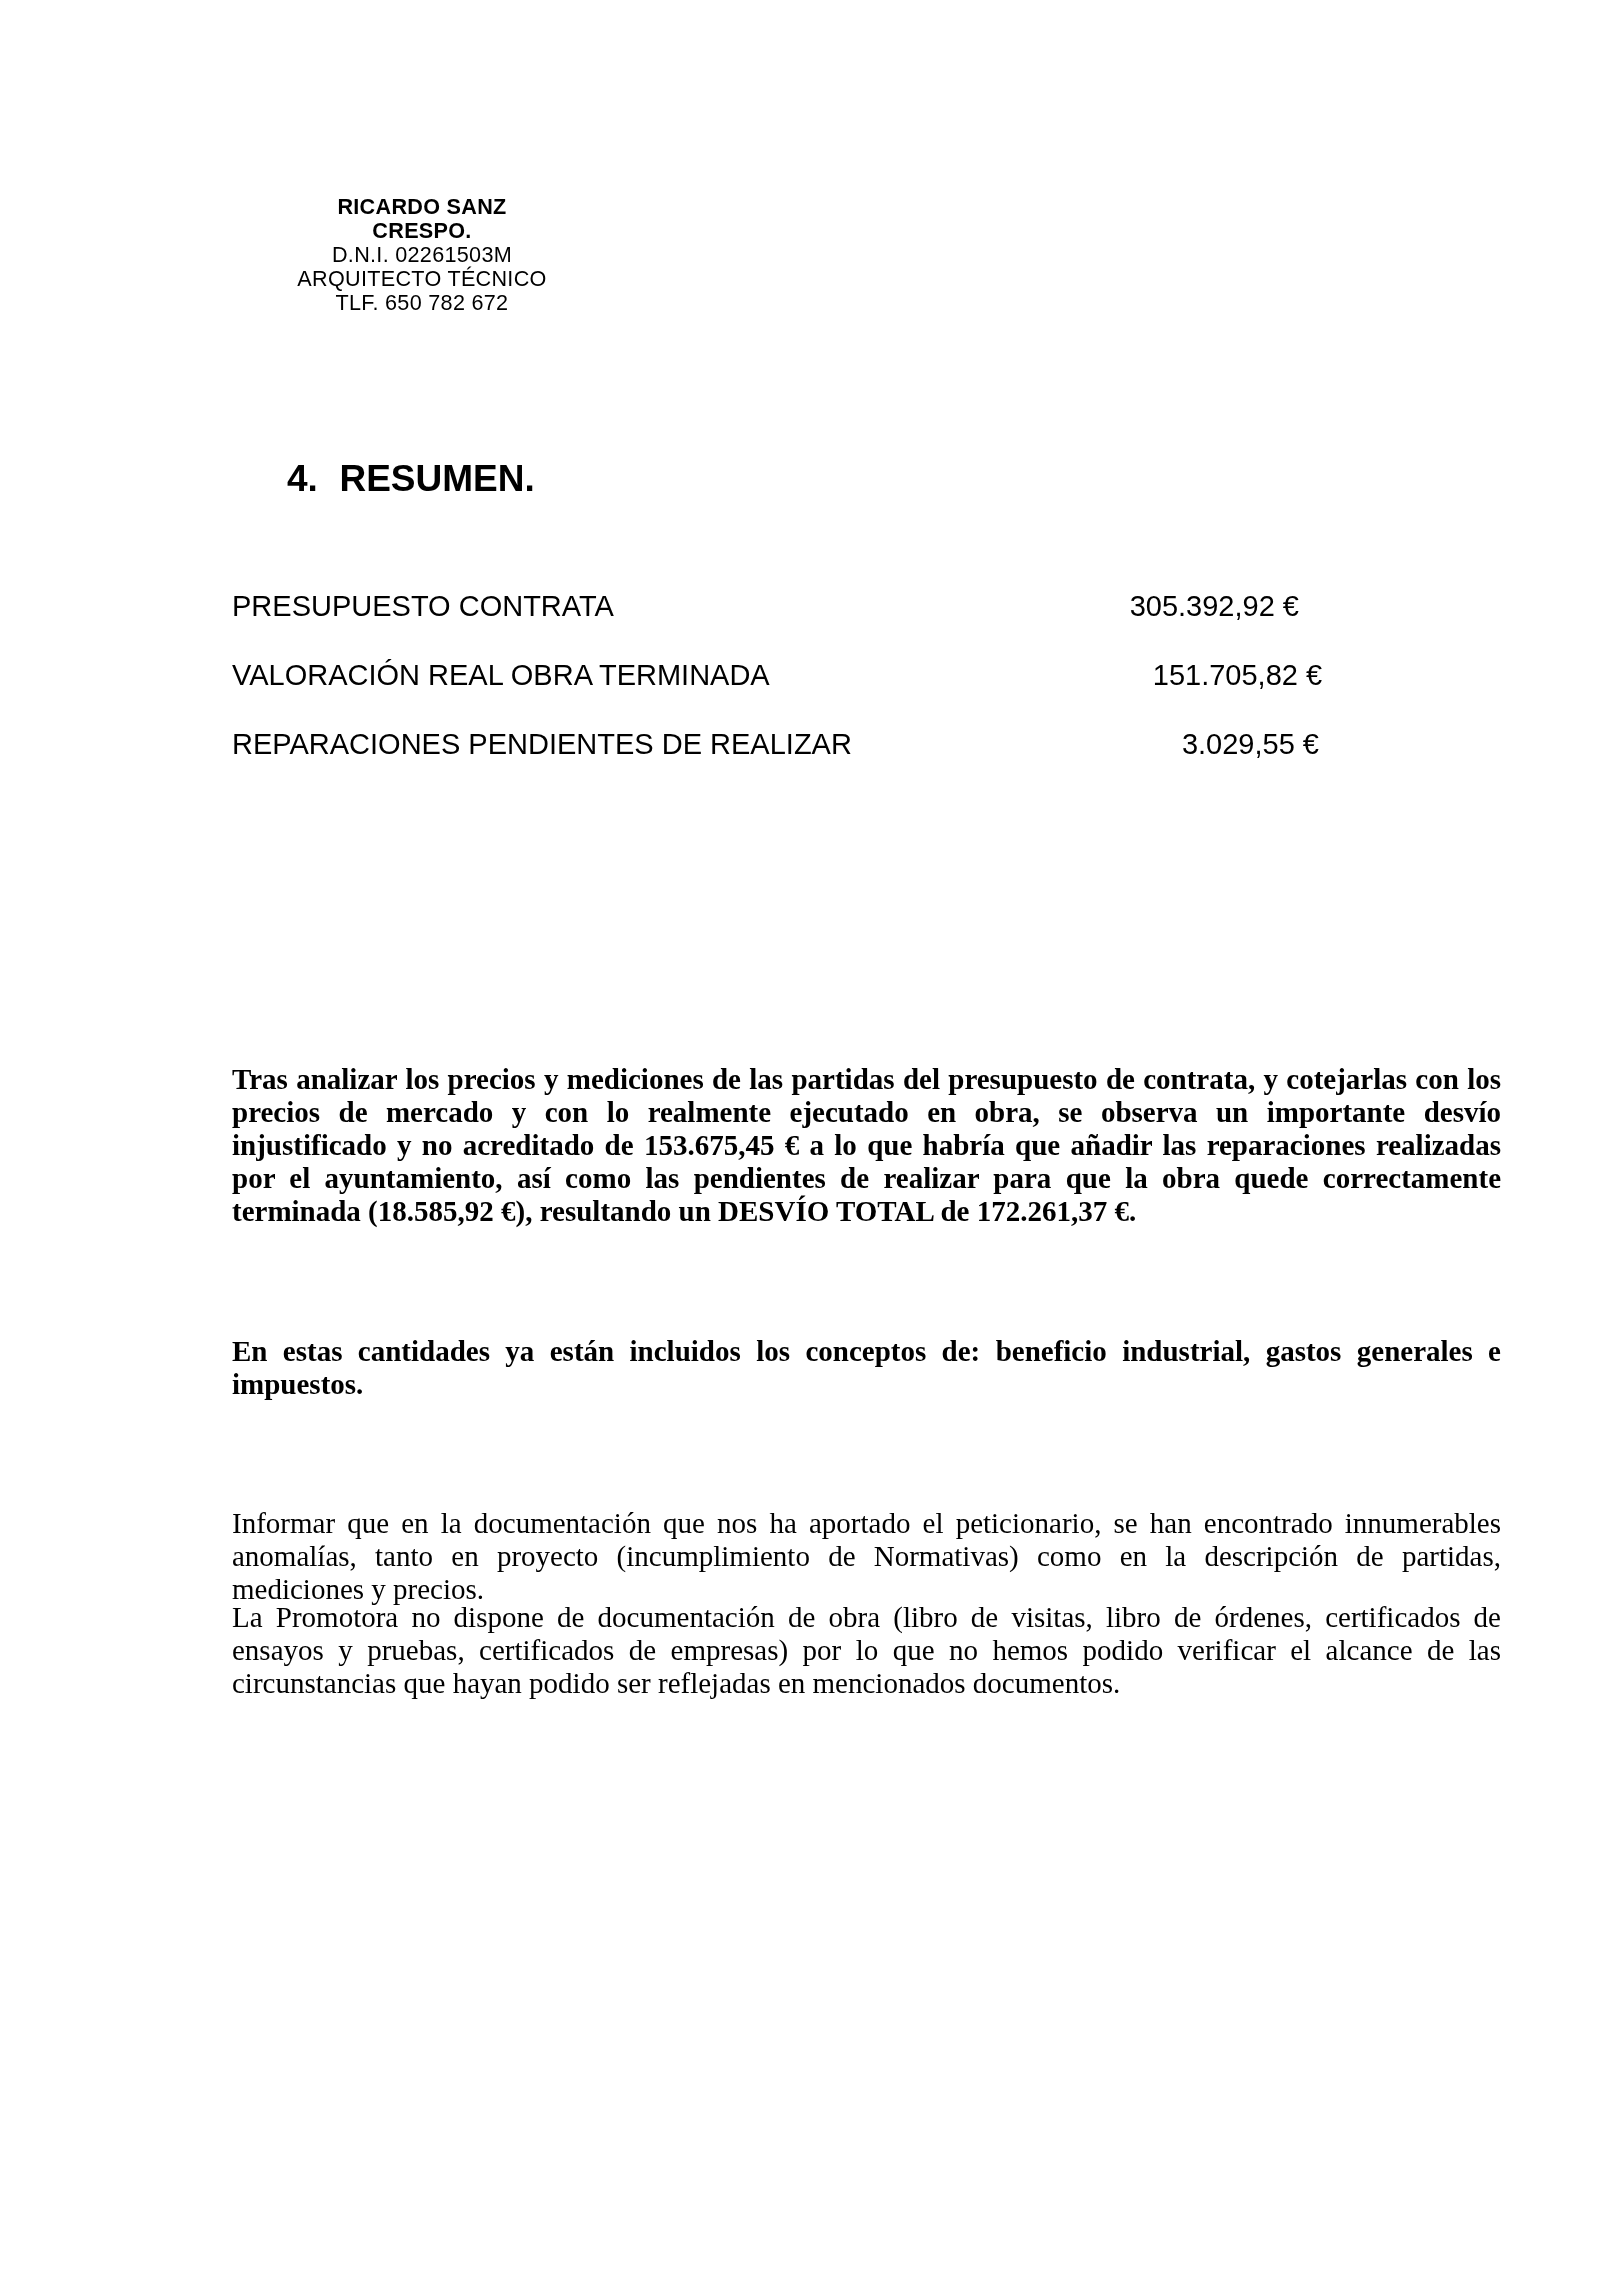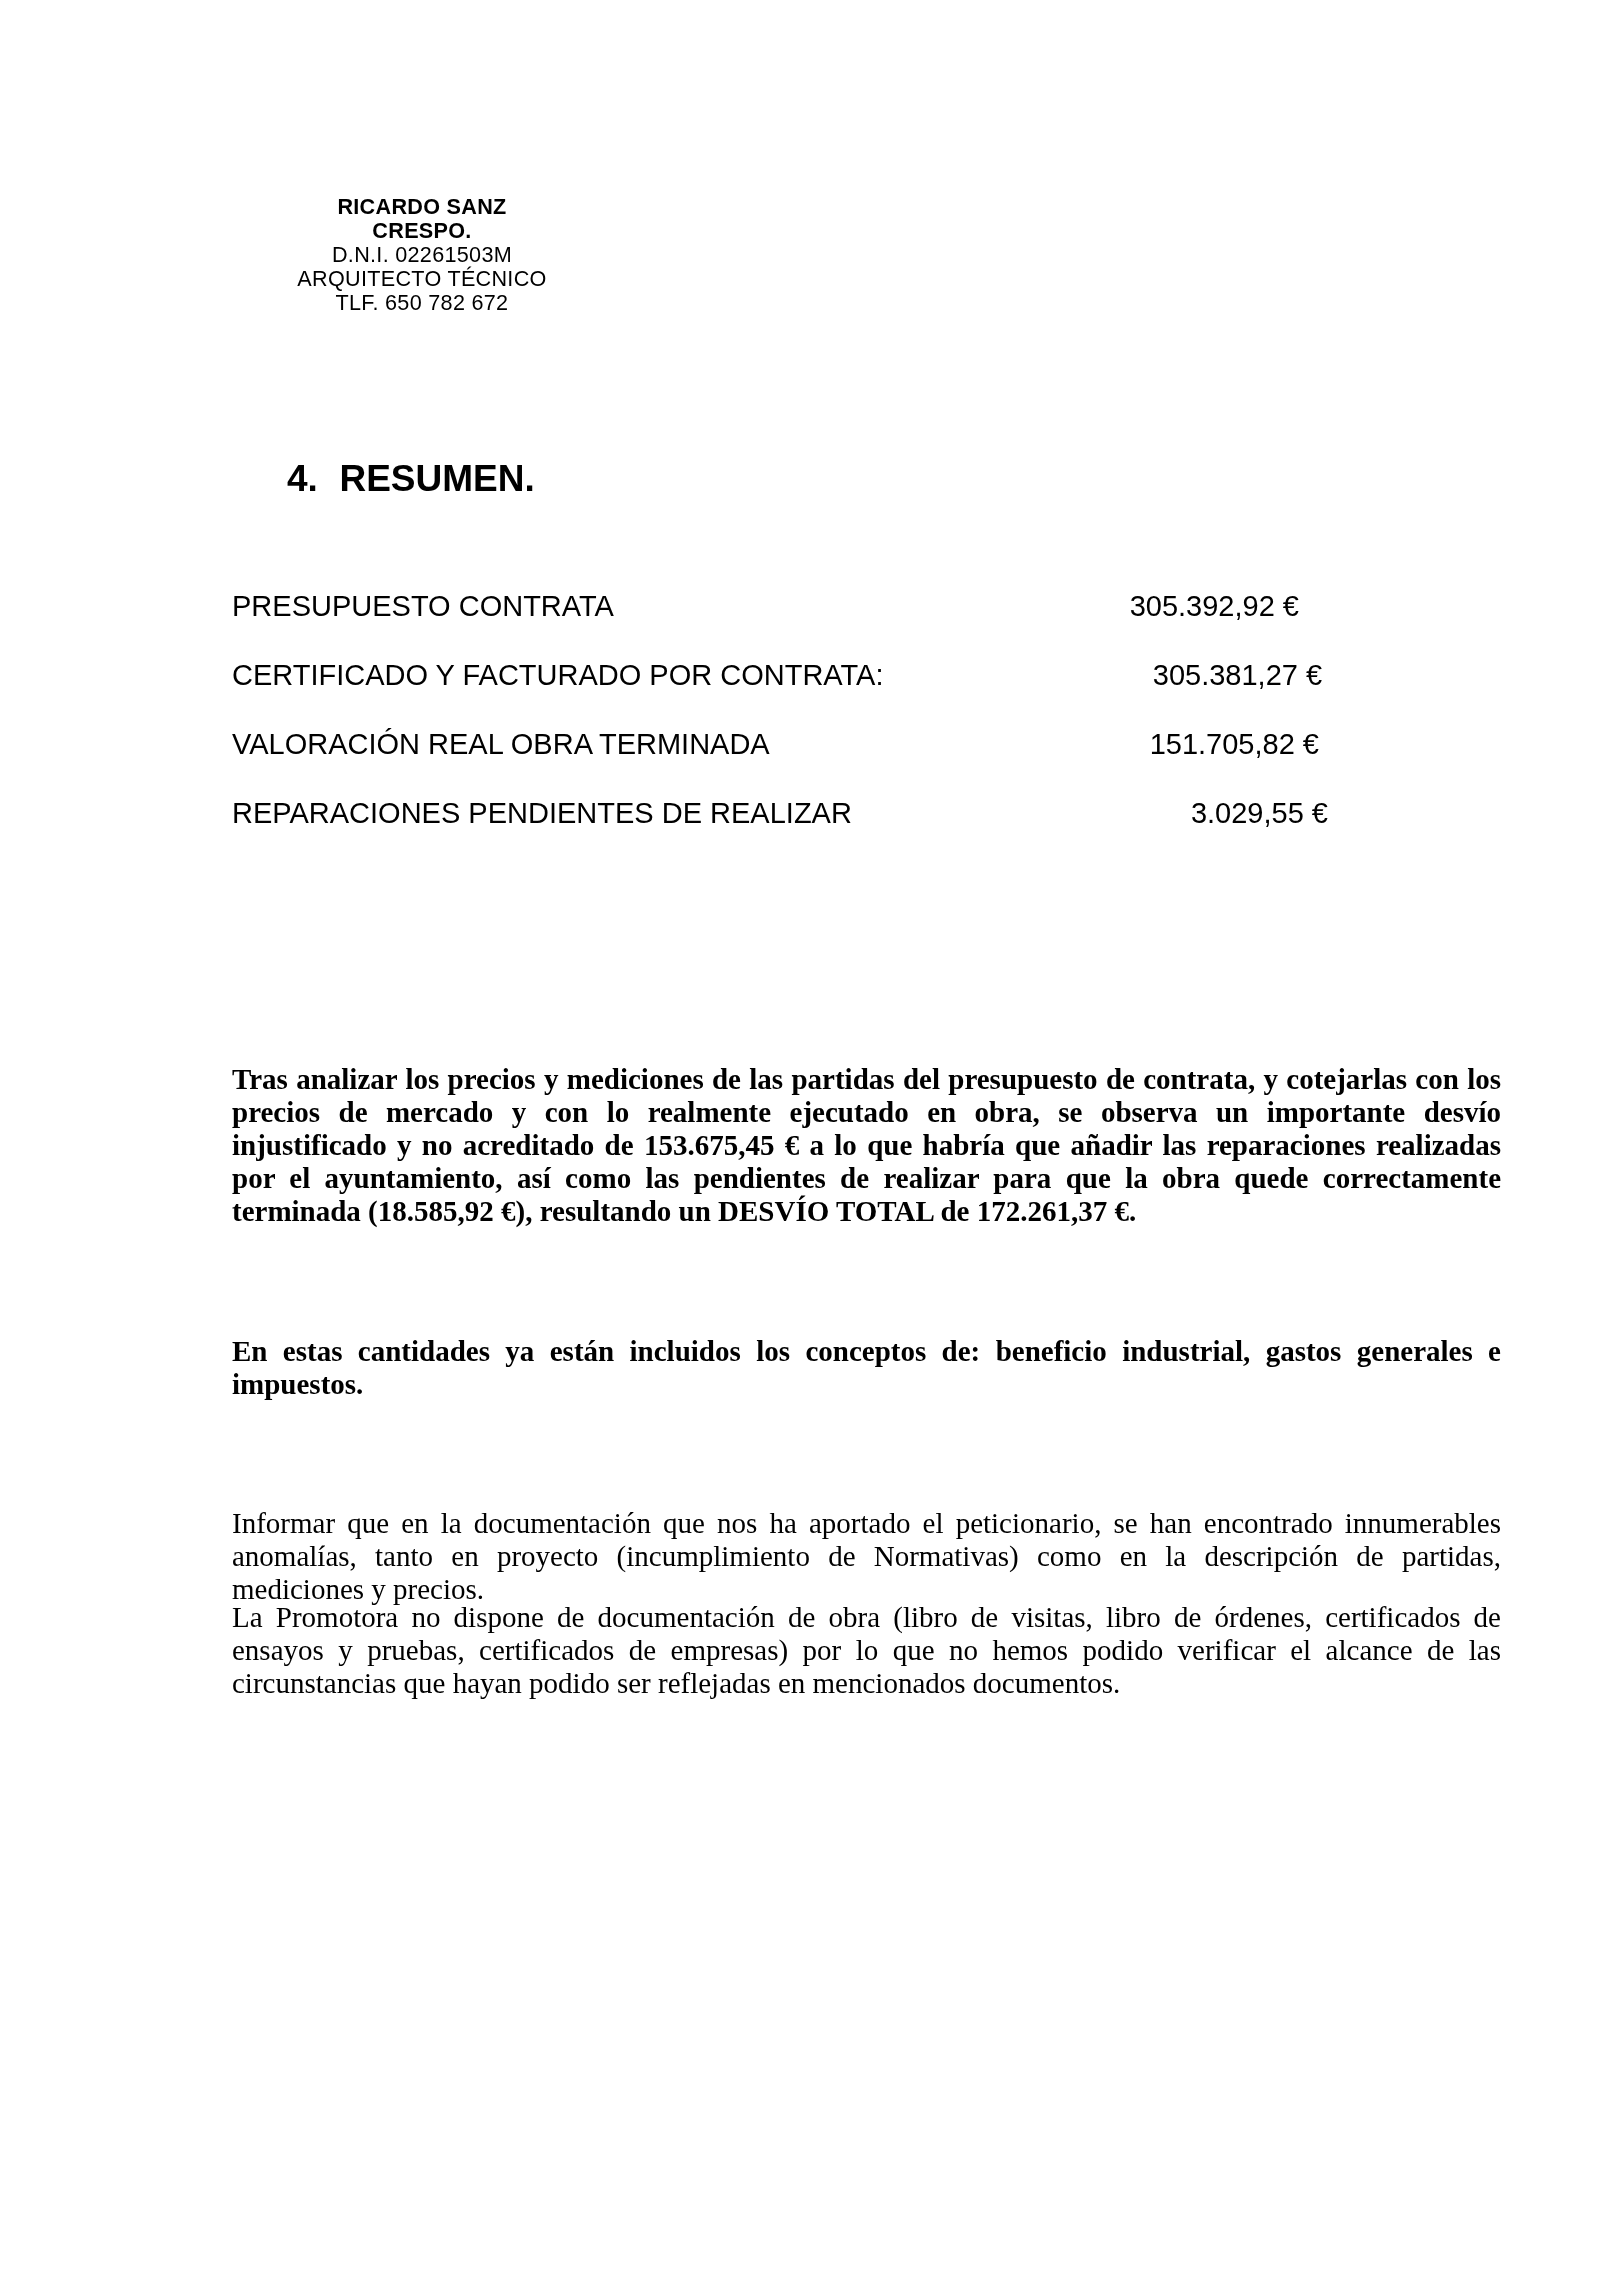--- a/index.html
+++ b/index.html
@@ -113,24 +113,20 @@
   <div class="section-heading">
     <span class="section-number">4.</span><span class="section-title">RESUMEN.</span>
   </div>
 
   <div class="summary">
     <div class="summary-row">
       <span class="label">PRESUPUESTO CONTRATA</span>
       <span class="amount">305.392,92 €</span>
     </div>
     <div class="summary-row">
-      <span class="label">CERTIFICADO Y FACTURADO POR CONTRATA:</span>
-      <span class="amount">305.381,27 €</span>
-    </div>
-    <div class="summary-row">
       <span class="label">VALORACIÓN REAL OBRA TERMINADA</span>
       <span class="amount">151.705,82 €</span>
     </div>
     <div class="summary-row">
       <span class="label">REPARACIONES PENDIENTES DE REALIZAR</span>
       <span class="amount">3.029,55 €</span>
     </div>
   </div>
 
   <p id="para-0" class="para bold">Tras analizar los precios y mediciones de las partidas del presupuesto de contrata, y cotejarlas con los precios de mercado y con lo realmente ejecutado en obra, se observa un importante desvío injustificado y no acreditado de 153.675,45 € a lo que habría que añadir las reparaciones realizadas por el ayuntamiento, así como las pendientes de realizar para que la obra quede correctamente terminada (18.585,92 €), resultando un DESVÍO TOTAL de 172.261,37 €.</p>

